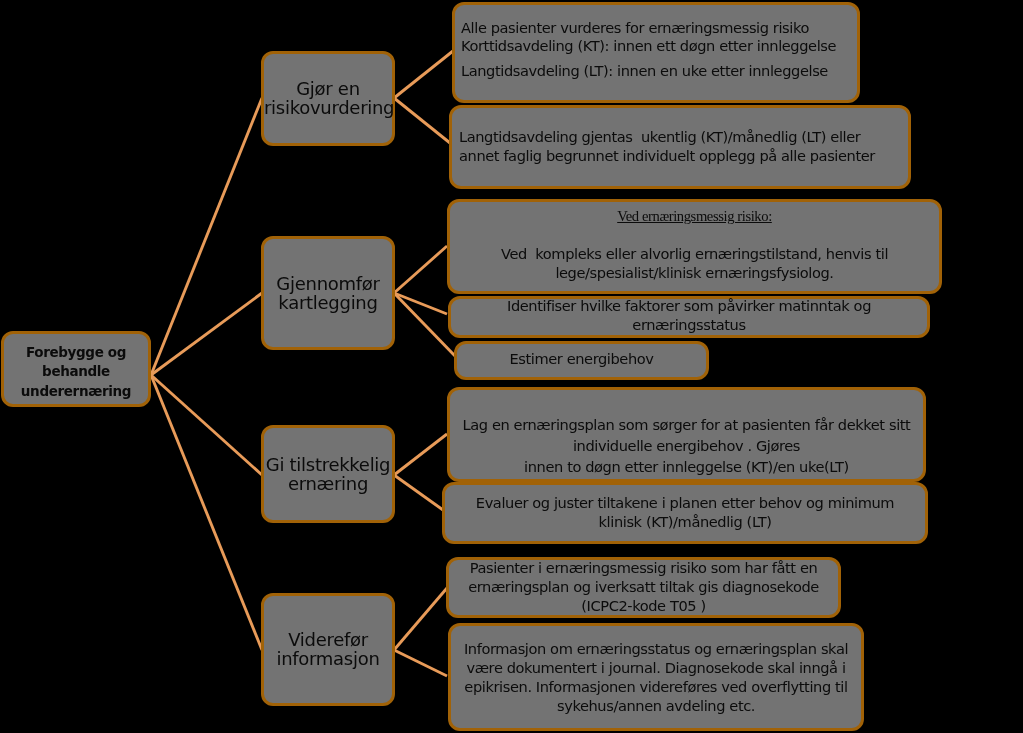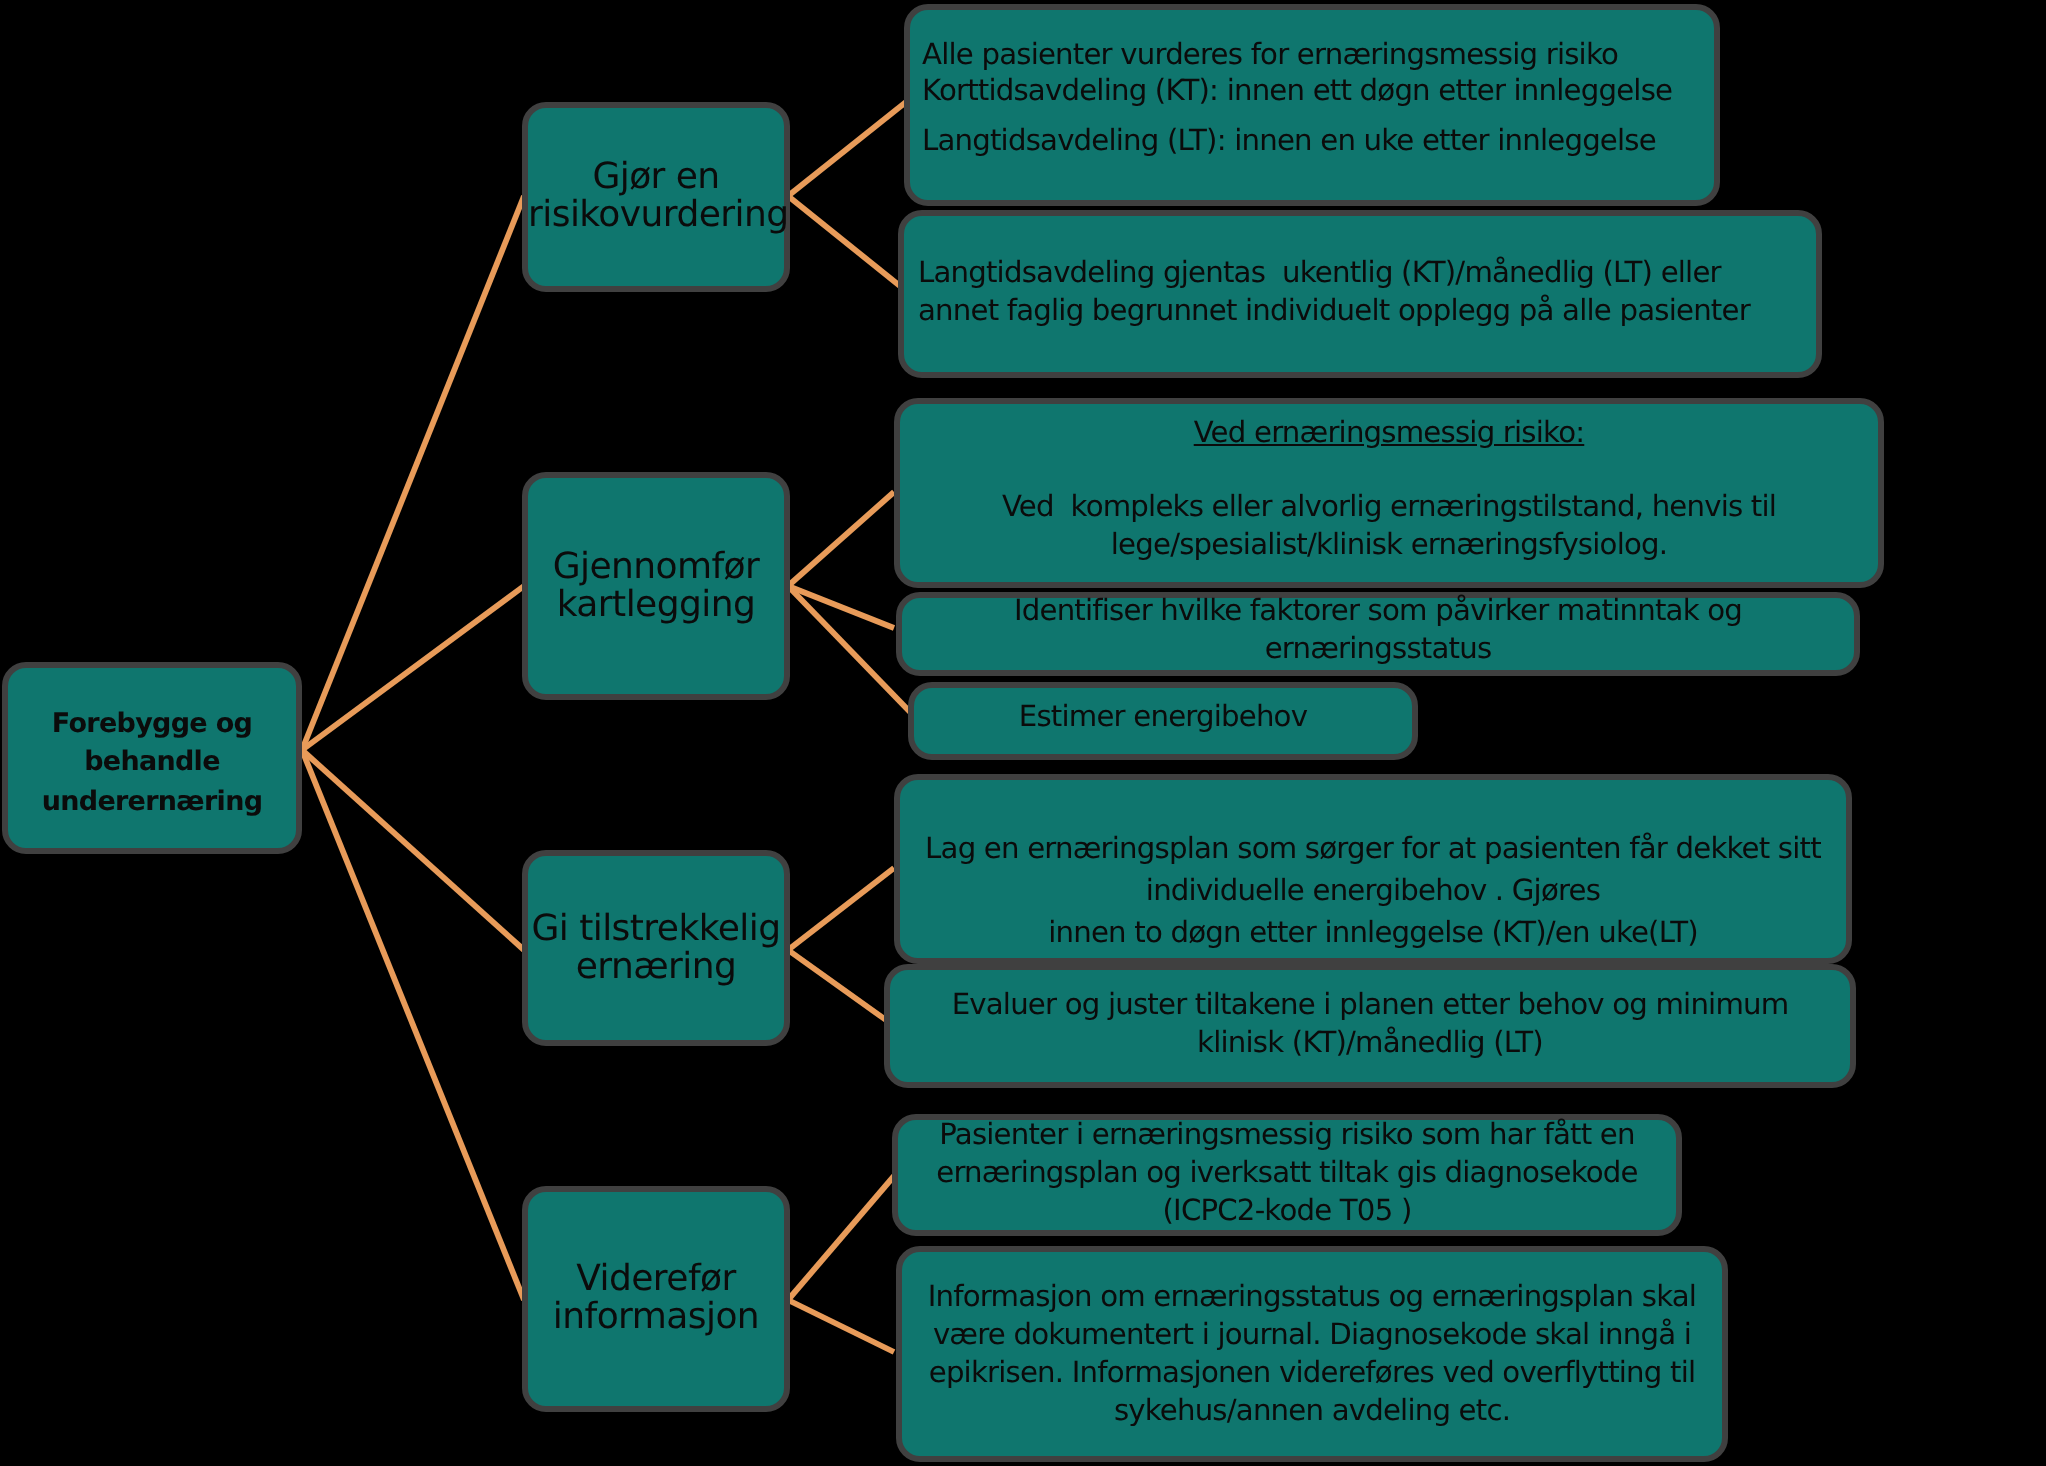--- a/index.html
+++ b/index.html
@@ -1,30 +1,30 @@
 <!DOCTYPE html>
 <html><head>
 <meta charset="utf-8">
 <title>Forebygge og behandle underernæring</title>
 <style>
   html,body{margin:0;padding:0;background:#000;}
   #stage{position:relative;width:1023px;height:733px;background:#000;overflow:hidden;
          font-family:"DejaVu Sans", sans-serif;-webkit-font-smoothing:antialiased;}
   svg.links{position:absolute;left:0;top:0;width:1023px;height:733px;}
-  .node{position:absolute;box-sizing:border-box;background:#0f766e;border:3px solid #404040;
+  .node{position:absolute;box-sizing:border-box;background:#737373;border:3px solid #a16207;
         border-radius:12px;display:flex;align-items:center;justify-content:flex-start;
         text-align:center;color:#0b0b0b;z-index:3;white-space:nowrap;}
   .node .txt{width:100%;will-change:transform;}
   .node .txt > div{line-height:19px;white-space:pre;}
   .root{font-weight:bold;font-size:13.5px;letter-spacing:-0.35px;}
   .root .txt > div{line-height:19.3px;}
   .branch{font-size:18px;letter-spacing:-0.28px;}
   .branch .txt > div{line-height:19.2px;}
   .leaf{font-size:14.6px;letter-spacing:-0.4px;}
-  .u{text-decoration:underline;}
+  .u{text-decoration:underline;font-family:Liberation Serif, serif;}
   .lalign{text-align:left;}
 </style>
 </head>
 <body>
 
 <div id="stage">
 
   <svg class="links" viewBox="0 0 1023 733">
     <g stroke="#E89B59" stroke-width="2.9" fill="none" stroke-linecap="butt">
       <path d="M151 375 L262 98"></path>
@@ -40,21 +40,21 @@
       <path d="M394 293 L456 357"></path>
 
       <path d="M394 475 L447 434"></path>
       <path d="M394 475 L443 510"></path>
 
       <path d="M394 650 L447 588"></path>
       <path d="M394 650 L447 676"></path>
     </g>
   </svg>
 
-  <div class="node root" style="left:1px;top:331px;width:150px;height:96px;">
+  <div class="node root" style="left:1px;top:331px;width:150px;height:76px;">
     <div class="txt" style="position:relative;top:3px;">
       <div>Forebygge og</div>
       <div>behandle</div>
       <div>underernæring</div>
     </div>
   </div>
 
   <div class="node branch" style="left:261px;top:51px;width:134px;height:95px;">
     <div class="txt" style="position:relative;top:0px;">
       <div>Gjør en</div>

